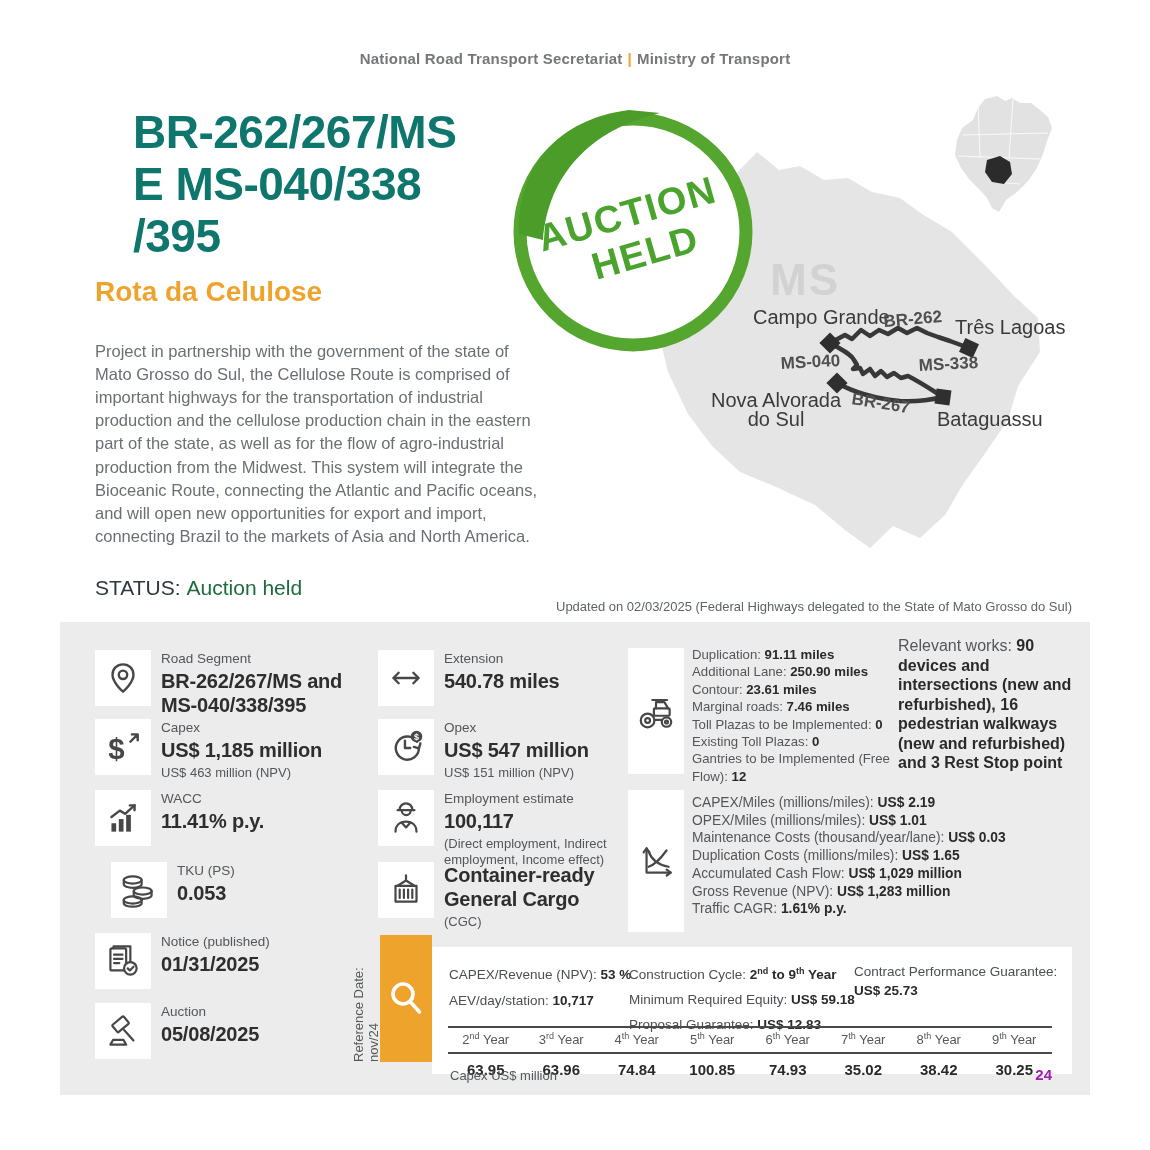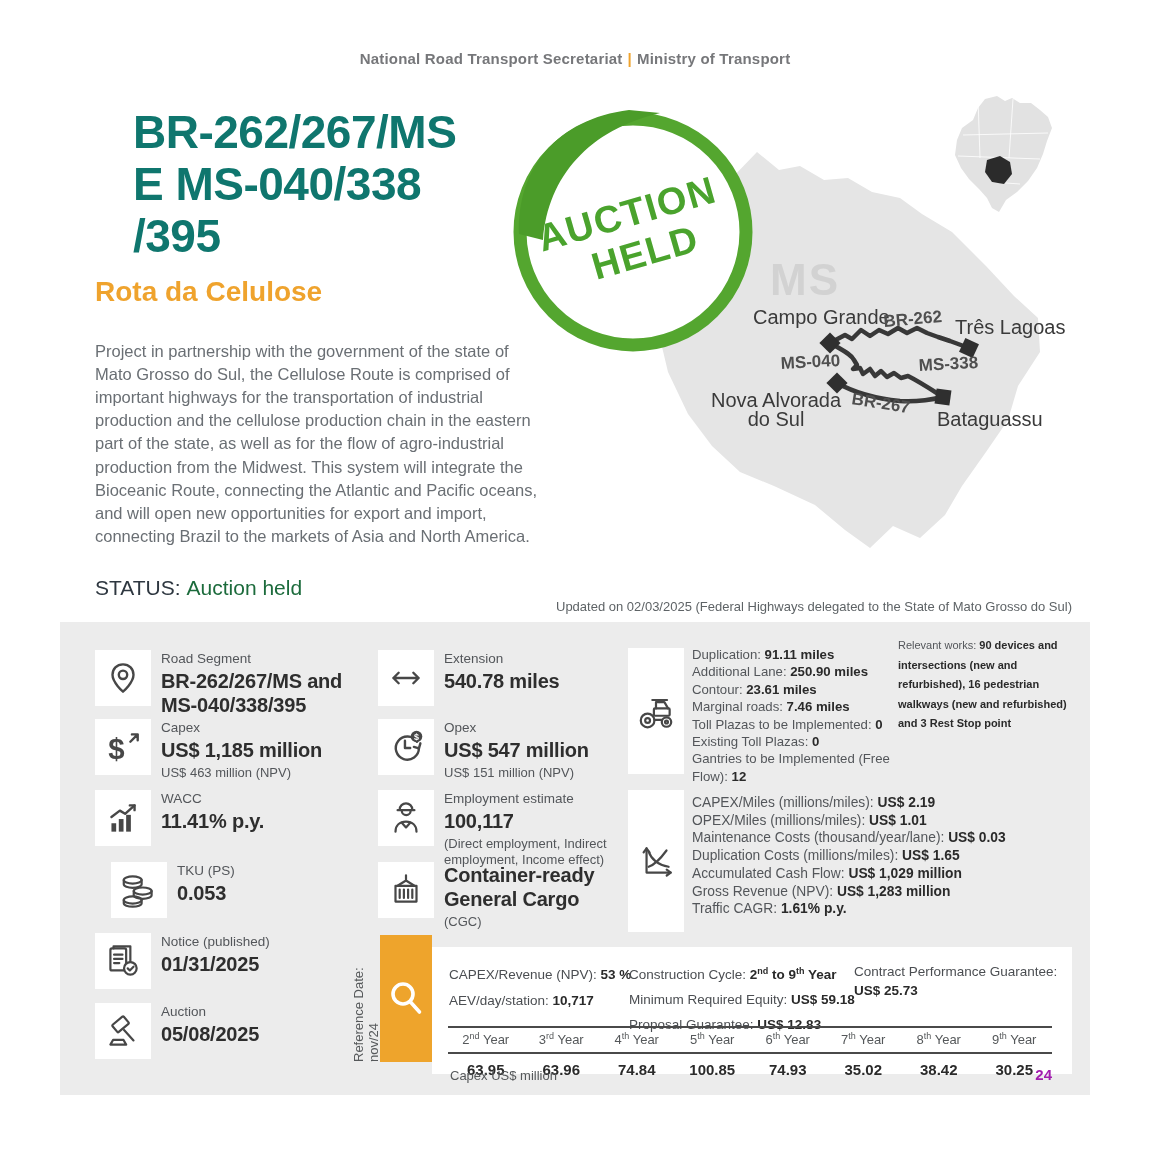--- a/index.html
+++ b/index.html
@@ -33,21 +33,21 @@
   .fsub{font-size:13px;color:#53565A;margin-top:3px;line-height:16px;}
 
   .ic{width:42px;height:42px;}
   .ic *{vector-effect:non-scaling-stroke;}
 
   .wl{font-size:13.2px;line-height:17.4px;color:#53565A;}
   .fl{font-size:13.8px;line-height:17.7px;color:#53565A;}
   .wl b,.fl b,.kl b,.relevant b{color:#2A2A2A;}
 
   .works-text{position:absolute;left:632px;top:24px;width:206px;}
-  .relevant{position:absolute;left:838px;top:14px;width:180px;font-size:11px;line-height:19.5px;color:#53565A;}
+  .relevant{position:absolute;left:838px;top:14px;width:180px;font-size:16px;line-height:19.5px;color:#53565A;}
   .fin-text{position:absolute;left:632px;top:172px;width:386px;}
 
   .refdate{position:absolute;left:296px;top:313px;height:127px;width:20px;
     writing-mode:vertical-rl;transform:rotate(180deg);font-size:13px;color:#55585A;
     display:flex;align-items:center;justify-content:center;}
   .orangebox{position:absolute;left:320px;top:313px;width:52px;height:127px;background:#EEA42C;
     display:flex;align-items:center;justify-content:center;}
   .whitepanel{position:absolute;left:372px;top:313px;width:640px;height:127px;background:#ffffff;margin-top:12px;}
 
   .kcol{position:absolute;top:15px;}

